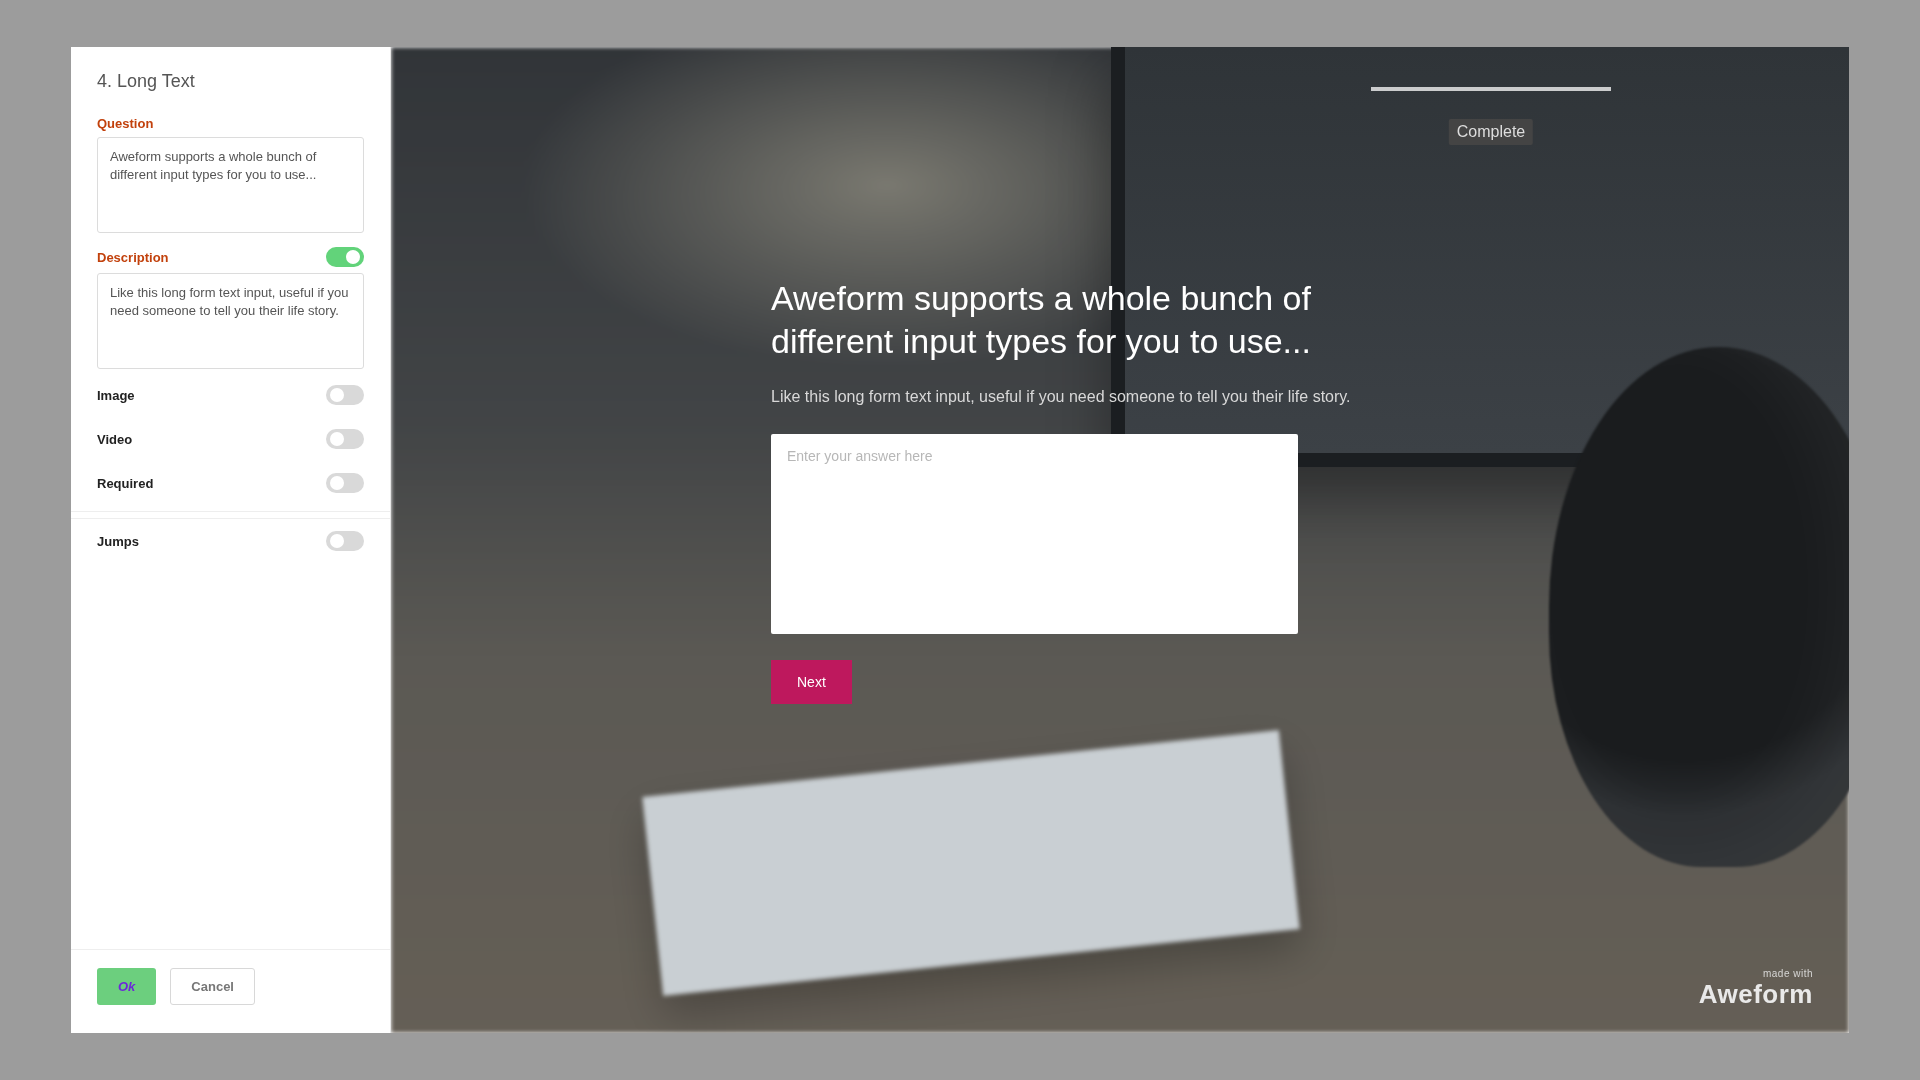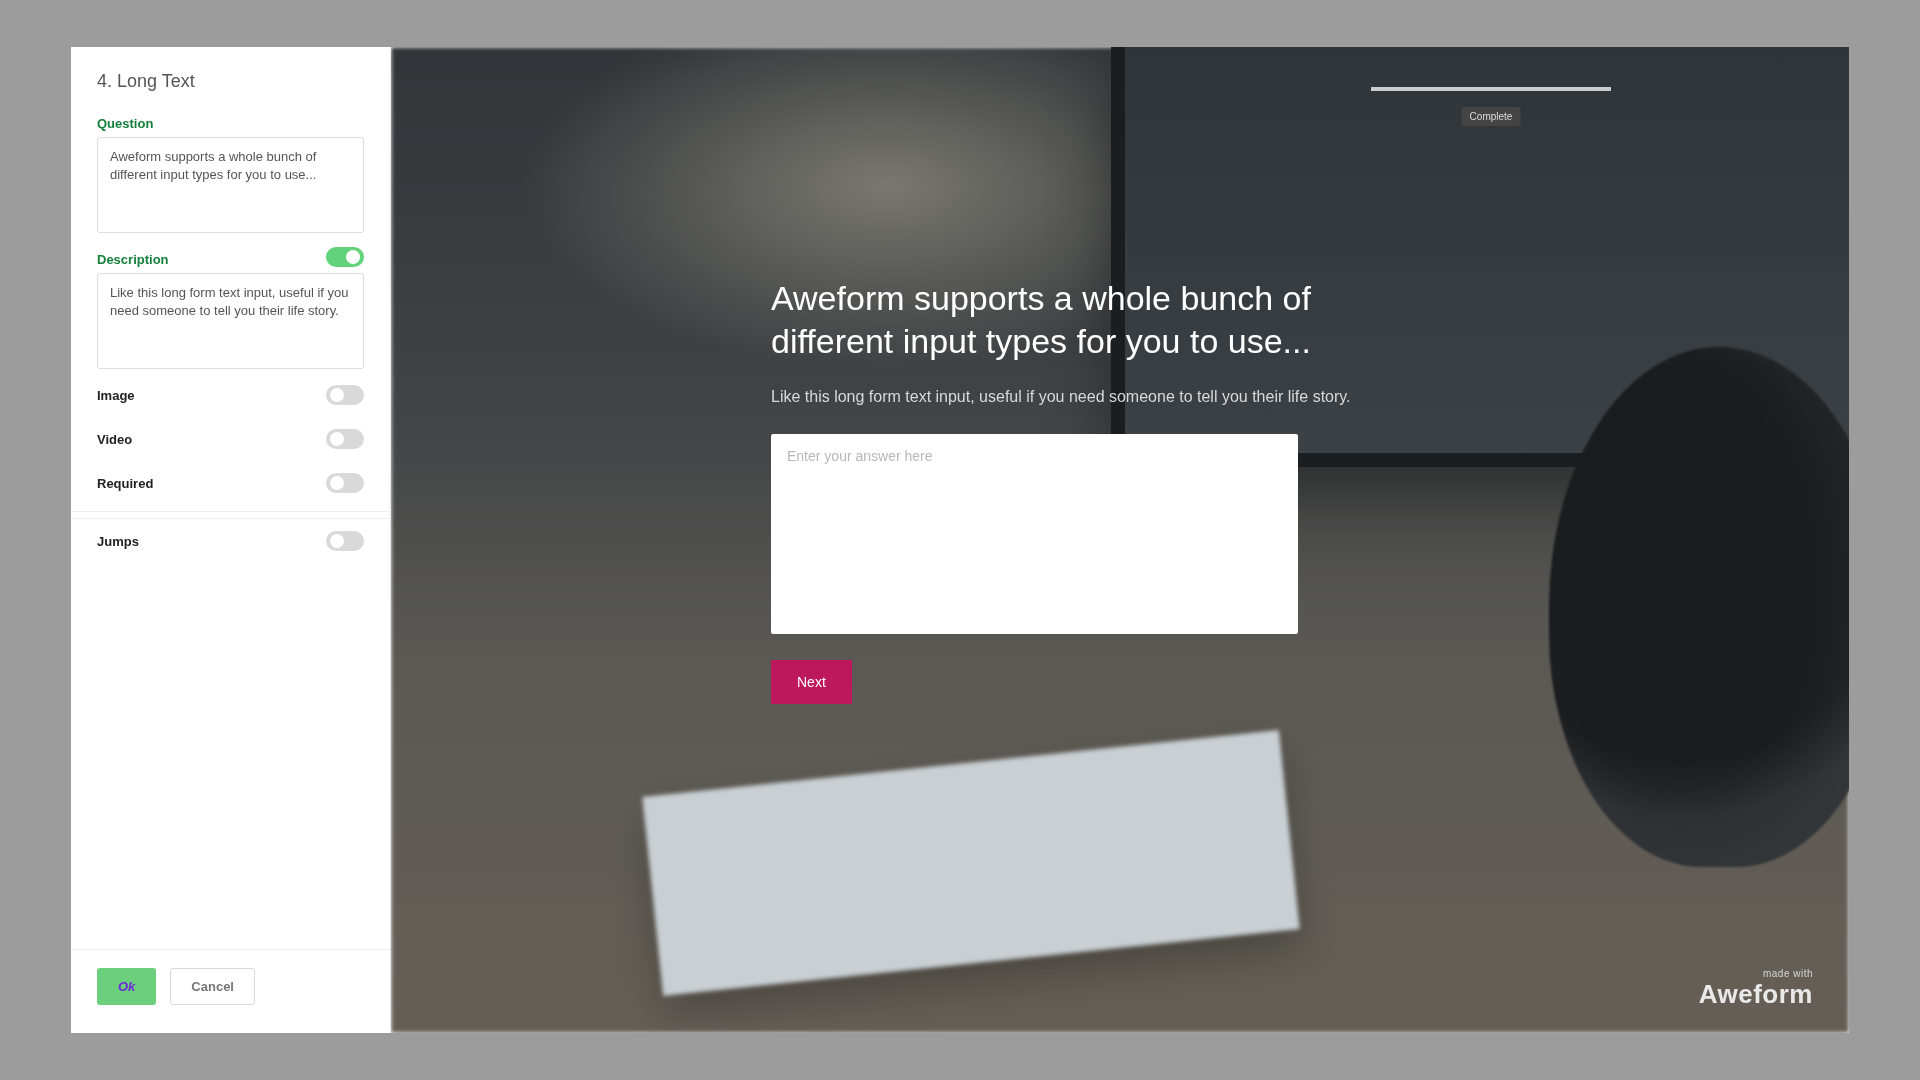--- a/index.html
+++ b/index.html
@@ -30,23 +30,23 @@
   .panel-title {
     font-size: 18px;
     font-weight: 400;
     color: #555;
     padding: 24px 26px 14px 26px;
   }
   .sec { padding: 0 26px; }
   .field-label {
     font-size: 13px;
     font-weight: 700;
-    color: #15803d;
+    color: #c2410c;
     display:flex;
-    align-items:flex-end;
+    align-items:center;
     justify-content:space-between;
     padding-top: 10px;
     padding-bottom: 6px;
   }
   .txtarea {
     width: 100%;
     min-height: 96px;
     border: 1px solid #dcdcdc;
     border-radius: 3px;
     resize: none;
@@ -114,22 +114,22 @@
     border:14px solid #1b1e21;
     border-top:none;
     border-radius:0 0 6px 6px;
     box-shadow: 0 30px 60px rgba(0,0,0,.35);
   }
   .monitor .prog {
     position:absolute; left:50%; top:40px; transform:translateX(-50%);
     width:240px; height:4px; background:rgba(255,255,255,.75);
   }
   .monitor .chip {
-    position:absolute; left:50%; top:60px; transform:translateX(-50%);
-    padding:4px 8px; font-size:10px; background:#444; color:#ddd; border-radius:2px;
+    position:absolute; left:50%; top:72px; transform:translateX(-50%);
+    padding:4px 8px; font-size:16px; background:#444; color:#ddd; border-radius:2px;
   }
   
   .phones {
     position:absolute; right:-40px; top:300px; width:340px; height:520px;
     background: radial-gradient(circle at 40% 40%, #1a1c1e 0 55%, #2a2d30 70%);
     border-radius:50% 50% 45% 45%;
     filter: blur(1px);
     box-shadow: inset -40px -30px 80px rgba(255,255,255,.05);
   }
   

